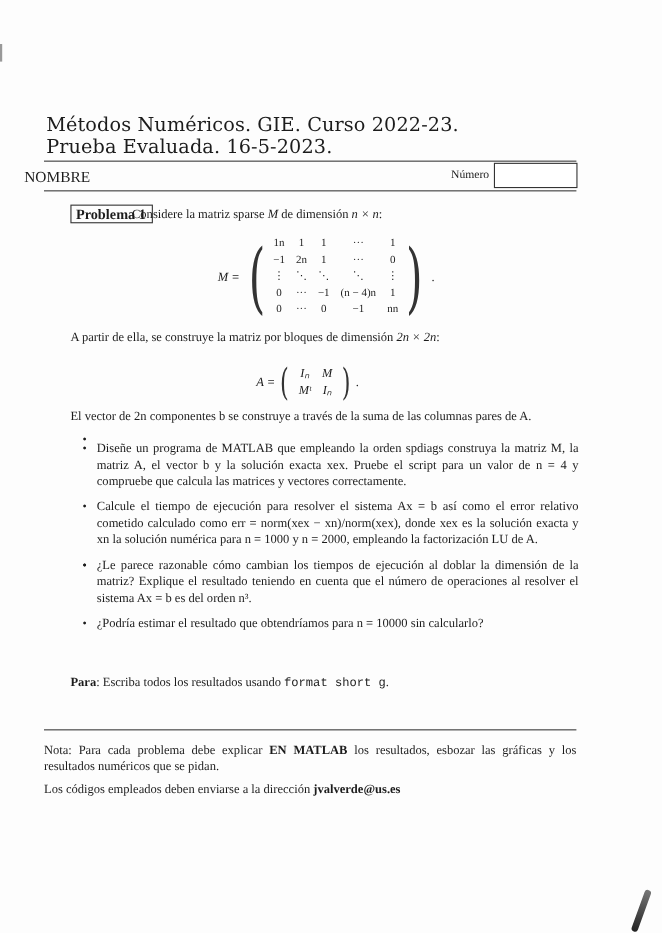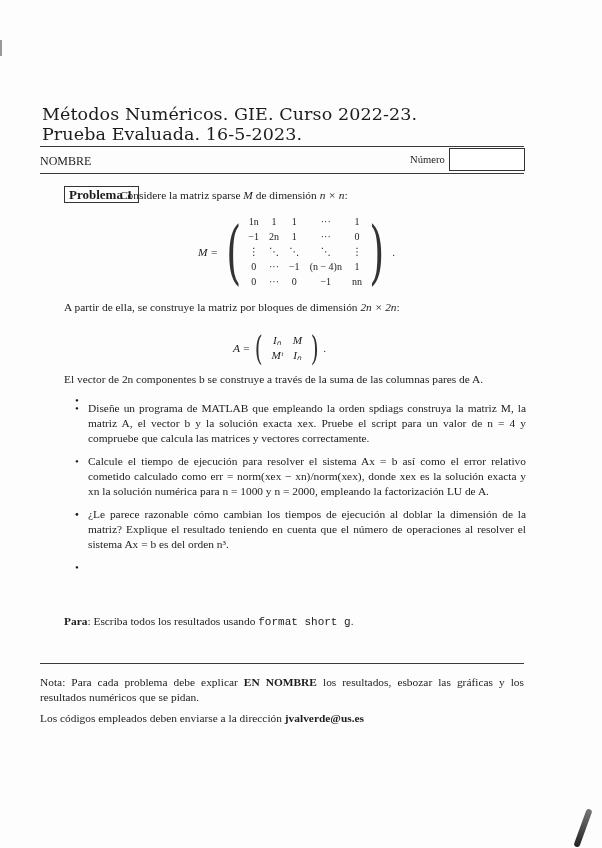--- a/index.html
+++ b/index.html
@@ -5,21 +5,21 @@
   html, body { margin:0; padding:0; }
   body {
     width:602px; height:848px; background:#fdfdfd; position:relative; overflow:hidden;
     font-family:"DejaVu Serif", "Liberation Serif", serif; color:#1c1c1c;
   }
   .abs { position:absolute; }
   .title { left:42px; font-size:17.5px; font-family:"DejaVu Serif", serif; letter-spacing:0.1px; white-space:nowrap; }
   .rule { left:40px; width:484px; border-top:1.3px solid #3a3a3a; height:0; }
   .small { font-size:10.6px; font-family:"Liberation Serif", serif; }
   .body-text { font-size:11.4px; font-family:"Liberation Serif", serif; line-height:15px; }
-  .name-label { left:40px; top:154px; font-variant:small-caps; font-size:12px; font-family:"Liberation Serif", serif; }
+  .name-label { left:22px; top:154px; font-variant:small-caps; font-size:14px; font-family:"Liberation Serif", serif; }
   .num-label { left:410px; top:154px; }
   .num-box { left:449px; top:148px; width:74px; height:21px; border:1.2px solid #333; background:#fff; }
   .prob-box { left:64px; top:186px; border:1.2px solid #333; padding:0px 5px 0px 4px; font-weight:bold; font-size:13px; font-family:"Liberation Serif", serif; line-height:15px; }
   .prob-text { left:120px; top:188px; }
   i.m { font-style:italic; }
   .matrix-wrap { left:198px; top:212px; height:80px; display:flex; align-items:center; font-family:"Liberation Serif", serif; font-size:11.4px; }
   .paren { font-size:70px; line-height:72px; font-weight:100; transform:scaleX(0.55); color:#333; font-family:"DejaVu Serif", serif; }
   table.mat { border-collapse:collapse; margin:0 -4px; }
   table.mat td { padding:0 5px; height:15px; text-align:center; font-size:10px; line-height:14px; }
   .para-a { left:64px; top:300px; }
@@ -127,30 +127,30 @@
 </div>
 
 <div class="abs body-text vec-text">El vector de 2n componentes b se construye a través de la suma de las columnas pares de A.</div>
 
 <ul class="abs body-text items">
   <li><span class="bullet">•</span></li>
   <li><span class="bullet">•</span><span>Diseñe un programa de MATLAB que empleando la orden spdiags construya la matriz M, la matriz A, el vector b y la solución exacta xex. Pruebe el script para un valor de n = 4 y compruebe que calcula las matrices y vectores correctamente.</span></li>
   <li><span class="bullet">•</span><span>Calcule el tiempo de ejecución para resolver el sistema Ax = b así como el error relativo cometido calculado como err = norm(xex − xn)/norm(xex), donde xex es la solución exacta y xn la solución numérica para n = 1000 y n = 2000, empleando la factorización LU de A.</span></li>
   <li><span class="bullet">•</span></li>
   <li><span class="bullet">•</span><span>¿Le parece razonable cómo cambian los tiempos de ejecución al doblar la dimensión de la matriz? Explique el resultado teniendo en cuenta que el número de operaciones al resolver el sistema Ax = b es del orden n³.</span></li>
-  <li><span class="bullet">•</span></li>
+  <li><span class="bullet">•</span><span>¿Podría estimar el resultado que obtendríamos para n = 10000 sin calcularlo?</span></li>
 </ul>
 
 <div class="abs body-text nota1">
   <b>Para</b><span>: Escriba todos los resultados usando </span><span class="mono">format short g</span><span>.</span>
 </div>
 
 <div class="abs rule2"></div>
 
 <div class="abs body-text footnote">
-  <span>Nota:  Para cada problema debe explicar </span><b>EN NOMBRE</b><span> los resultados, esbozar las gráficas y los resultados numéricos que se pidan.</span>
+  <span>Nota:  Para cada problema debe explicar </span><b>EN MATLAB</b><span> los resultados, esbozar las gráficas y los resultados numéricos que se pidan.</span>
 </div>
 
 <div class="abs body-text codes">
   <span>Los códigos empleados deben enviarse a la dirección </span><b>jvalverde@us.es</b>
 </div>
 
 <div class="abs pen-mark"></div>
 
 </body></html>

